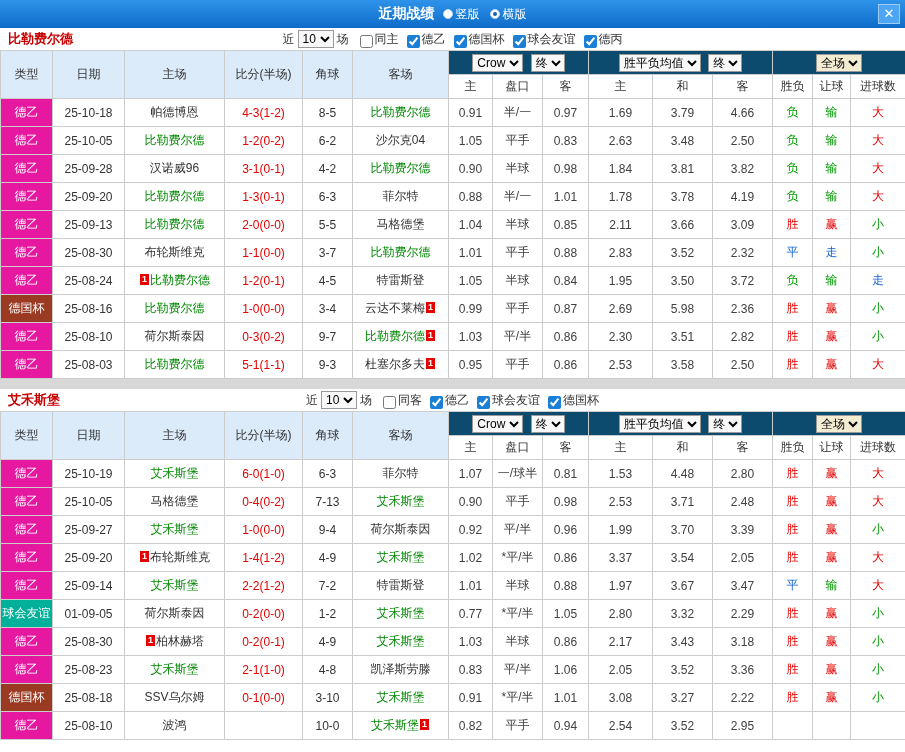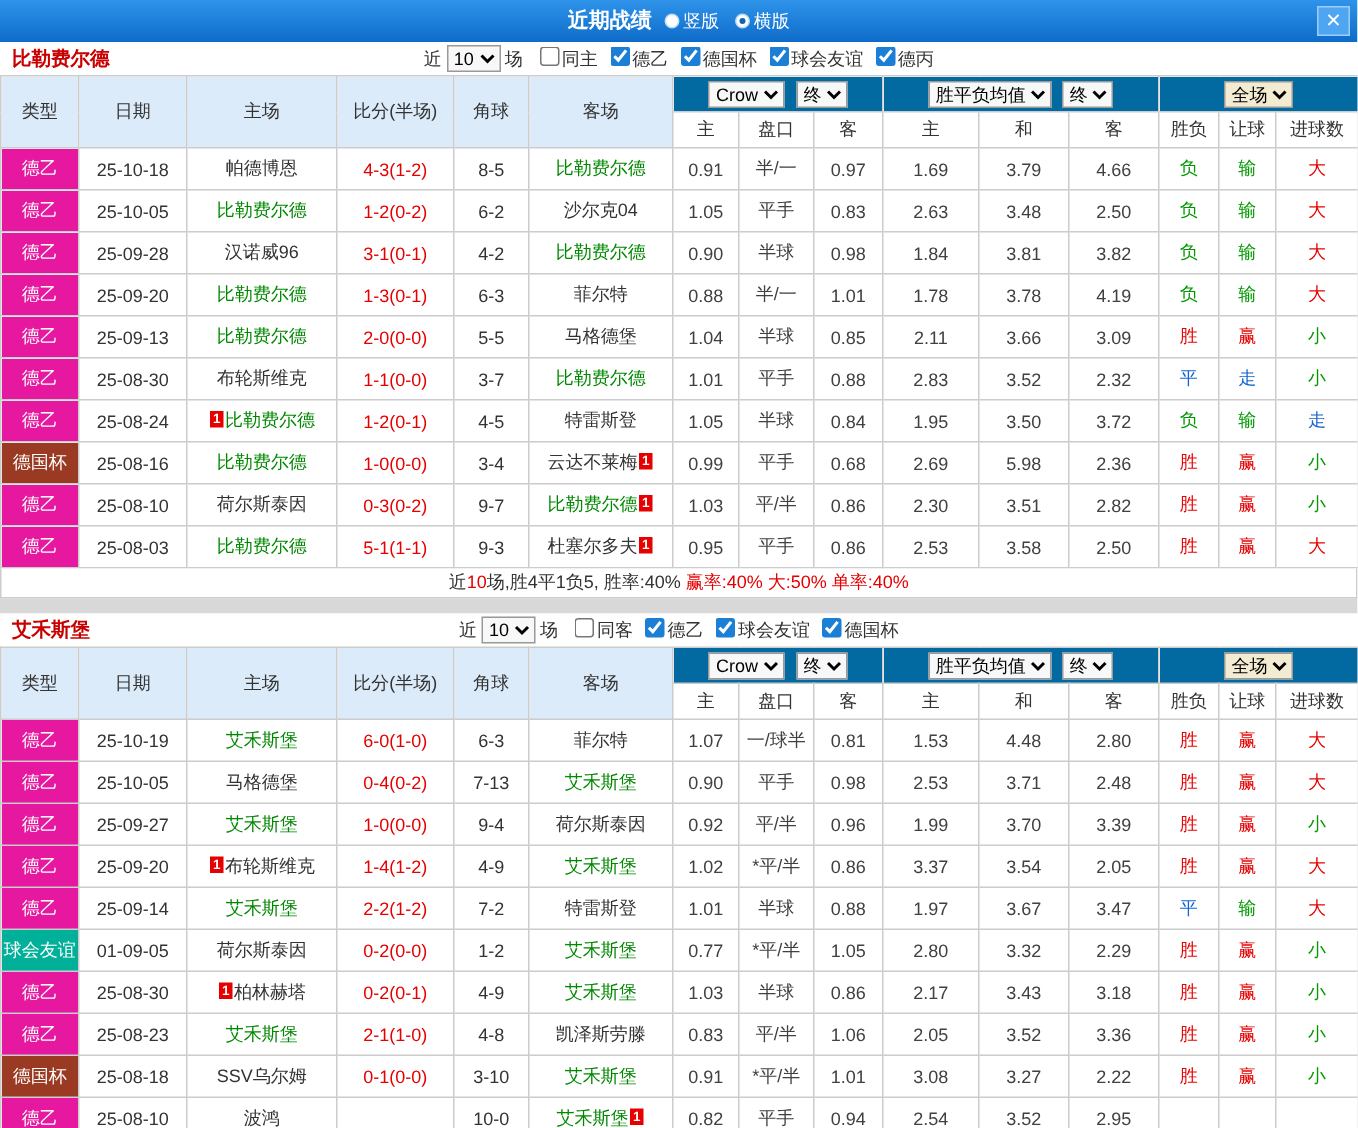--- a/index.html
+++ b/index.html
@@ -19,29 +19,29 @@
     border:1px solid #9ccdf8;color:#fff;font-weight:bold;text-align:center;line-height:18px;
     cursor:pointer;font-size:13px}
   
   .filter-row{height:22px;display:flex;align-items:center;background:#fff}
   .team-name{color:#c80000;font-weight:bold;font-size:13px;padding-left:8px;min-width:140px}
   .filter-center{flex:1;display:flex;align-items:center;justify-content:center;gap:3px;
     padding-right:140px}
   select{font-size:12px;height:18px;border:1px solid #999;background:#f8f8f8}
   select.scope{background:#f3ecd2}
   .cbs{display:inline-flex;align-items:center}
-  .cb{display:inline-flex;align-items:flex-start;margin-left:8px;cursor:pointer}
+  .cb{display:inline-flex;align-items:flex-end;margin-left:8px;cursor:pointer}
   .cb input{width:13px;height:13px;margin-right:2px;accent-color:#1b7fd6;vertical-align:middle}
   
   table.stats-table{width:905px;border-collapse:collapse;table-layout:fixed}
   th,td{border:1px solid #ccc;text-align:center;white-space:nowrap;overflow:hidden;font-weight:normal}
   thead tr{height:24px}
   tbody td{height:28px}
   .th-left{background:#dcebfa}
-  .grp{background:#0369a1}
+  .grp{background:#0c4a6e}
   .sub th{background:#fff}
   .grp select{margin:0 2px}
   .type-cell{color:#fff}
   .score-cell{color:#e60000}
   .odds-cell{color:#404040}
   .team-cell{color:#333}
   .focus-team{color:#008800}
   .badge{display:inline-block;background:#e60000;color:#fff;font-size:9px;line-height:11px;
     height:11px;min-width:9px;padding:0 1px;margin:0 1px;vertical-align:2px;font-weight:bold}
   .result-cell{font-weight:normal}
@@ -270,21 +270,21 @@
         </tr>
         <tr>
           <td class="type-cell" style="background: rgb(154, 58, 34);">德国杯</td>
           <td>25-08-16</td>
           <td class="team-cell"><span class="focus-team">比勒费尔德</span></td>
           <td class="score-cell">1-0(0-0)</td>
           <td>3-4</td>
           <td class="team-cell"><span>云达不莱梅</span><span class="badge">1</span></td>
           <td class="odds-cell">0.99</td>
           <td class="odds-cell">平手</td>
-          <td class="odds-cell">0.68</td>
+          <td class="odds-cell">0.87</td>
           <td class="odds-cell">2.69</td>
           <td class="odds-cell">5.98</td>
           <td class="odds-cell">2.36</td>
           <td class="result-cell" style="color: rgb(230, 0, 0);">胜</td>
           <td class="result-cell" style="color: rgb(230, 0, 0);">赢</td>
           <td class="result-cell" style="color: rgb(0, 153, 0);">小</td>
         </tr>
         <tr>
           <td class="type-cell" style="background: rgb(230, 24, 159);">德乙</td>
           <td>25-08-10</td>
@@ -314,21 +314,20 @@
           <td class="odds-cell">0.86</td>
           <td class="odds-cell">2.53</td>
           <td class="odds-cell">3.58</td>
           <td class="odds-cell">2.50</td>
           <td class="result-cell" style="color: rgb(230, 0, 0);">胜</td>
           <td class="result-cell" style="color: rgb(230, 0, 0);">赢</td>
           <td class="result-cell" style="color: rgb(230, 0, 0);">大</td>
         </tr>
       </tbody>
   </table>
-  <div class="summary"><span style="color: rgb(51, 51, 51);">近</span><span style="color: rgb(230, 0, 0);">10</span><span style="color: rgb(51, 51, 51);">场,胜4平1负5, 胜率:40%</span><span style="color: rgb(230, 0, 0);"> 赢率:40%</span><span style="color: rgb(230, 0, 0);"> 大:50%</span><span style="color: rgb(230, 0, 0);"> 单率:40%</span></div>
 </div>
 
 <div class="separator"></div>
 
 <div class="section">
   <div class="filter-row">
     <span class="team-name">艾禾斯堡</span>
     <span class="filter-center">
       <span>近</span>
       <select><option>10</option></select>

